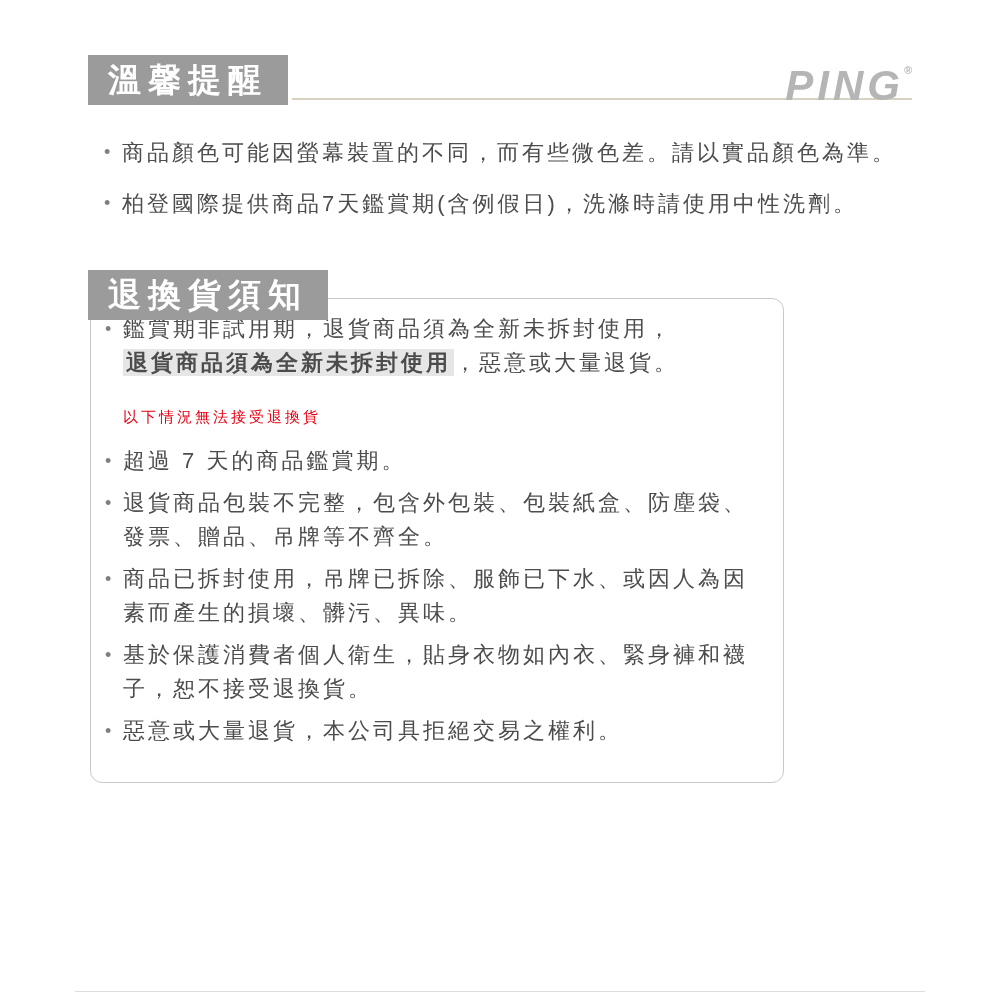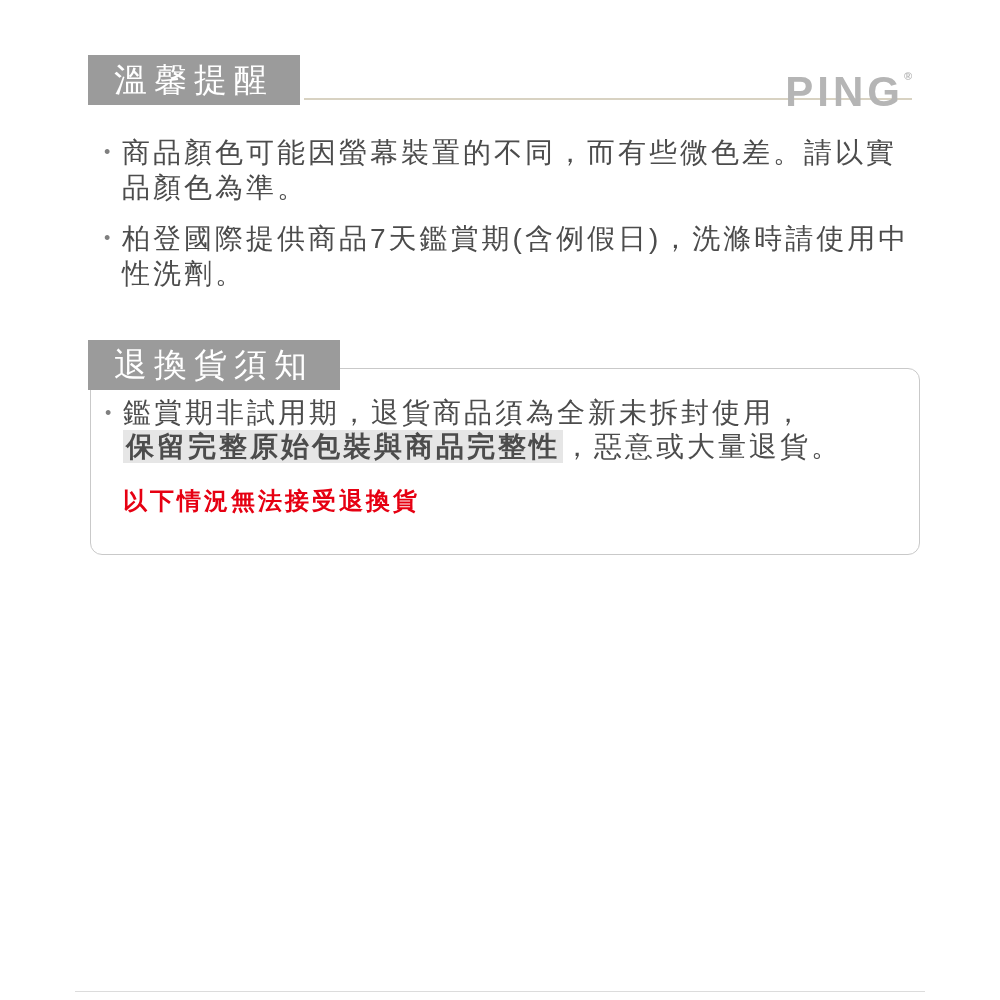--- a/index.html
+++ b/index.html
@@ -30,59 +30,60 @@
     display:flex;
     align-items:flex-end;
     position:relative;
     height:50px;
   }
   .title-box{
     display:inline-block;
     background:var(--header-bg);
     color:#ffffff;
     font-size:33px;
-    font-weight:normal;
+    font-weight:bold;
     letter-spacing:7px;
     line-height:50px;
     height:50px;
-    padding:0 26px;
+    padding:0 20px;
     white-space:nowrap;
   }
   .accent-line{
     flex:1;
     height:2px;
     background:var(--accent-line);
     margin:0 0 5px 4px;
   }
   .brand-logo{
     position:absolute;
     right:0;
-    top:16px;
+    top:10px;
     color:var(--logo-gray);
     font-size:42px;
     font-weight:bold;
     letter-spacing:4px;
     line-height:1;
+    font-style:italic;
   }
   .brand-logo sup{
     font-size:11px;
     letter-spacing:0;
     vertical-align:top;
   }
 
   
   ul.bullets{
     list-style:none;
     margin:30px 88px 0 88px;
     padding-left:16px;
   }
   ul.bullets li{
     position:relative;
     padding-left:18px;
-    font-size:28px;
+    font-size:22px;
     letter-spacing:3px;
     line-height:35px;
     margin-bottom:16px;
     color:var(--body-text);
   }
   ul.bullets li::before{
     content:"•";
     position:absolute;
     left:0;
     top:0;
@@ -95,44 +96,44 @@
   .returns-section{margin:49px 80px 0 88px;}
   .returns-title-box{
     position:relative;
     z-index:2;
     margin-bottom:-22px;
   }
   .returns-box{
     position:relative;
     z-index:1;
     margin-left:2px;
-    width:830px;
+    width:694px;
     border:1px solid var(--box-border);
     border-radius:12px;
     background:#ffffff;
-    padding:27px 24px 26px 14px;
+    padding:13px 24px 26px 14px;
   }
   .returns-box ul.bullets{
     margin:0;
     padding-left:0;
   }
   .returns-box ul.bullets li{
     line-height:34px;
     margin-bottom:8px;
   }
   .returns-box ul.bullets li::before{line-height:34px;}
   .hl{
     background:var(--highlight-bg);
     font-weight:bold;
     padding:1px 3px;
   }
   .warning-title{
     color:var(--warning-red);
-    font-weight:bold;
-    font-size:24px;
+    font-weight:normal;
+    font-size:15px;
     letter-spacing:3px;
     line-height:34px;
     margin:20px 0 10px 18px;
   }
 
   
   .footer{
     position:absolute;
     left:75px;
     right:75px;
@@ -161,26 +162,33 @@
 
   <div class="returns-section">
     <div class="returns-title-box">
       <div class="title-box">退換貨須知</div>
     </div>
 
     <div class="returns-box">
       <ul class="bullets">
         <li>
           <span>鑑賞期非試用期，退貨商品須為全新未拆封使用，</span><br>
-          <span class="hl">保留完整原始包裝與商品完整性</span><span>，惡意或大量退貨。</span>
+          <span class="hl">退貨商品須為全新未拆封使用</span><span>，惡意或大量退貨。</span>
         </li>
       </ul>
 
       <div class="warning-title">以下情況無法接受退換貨</div>
 
+      <ul class="bullets">
+        <li>超過 7 天的商品鑑賞期。</li>
+        <li>退貨商品包裝不完整，包含外包裝、包裝紙盒、防塵袋、發票、贈品、吊牌等不齊全。</li>
+        <li>商品已拆封使用，吊牌已拆除、服飾已下水、或因人為因素而產生的損壞、髒污、異味。</li>
+        <li>基於保護消費者個人衛生，貼身衣物如內衣、緊身褲和襪子，恕不接受退換貨。</li>
+        <li>惡意或大量退貨，本公司具拒絕交易之權利。</li>
+      </ul>
     </div>
   </div>
 
   <div class="footer">
     
   </div>
 
 </div>
 
 </body></html>

